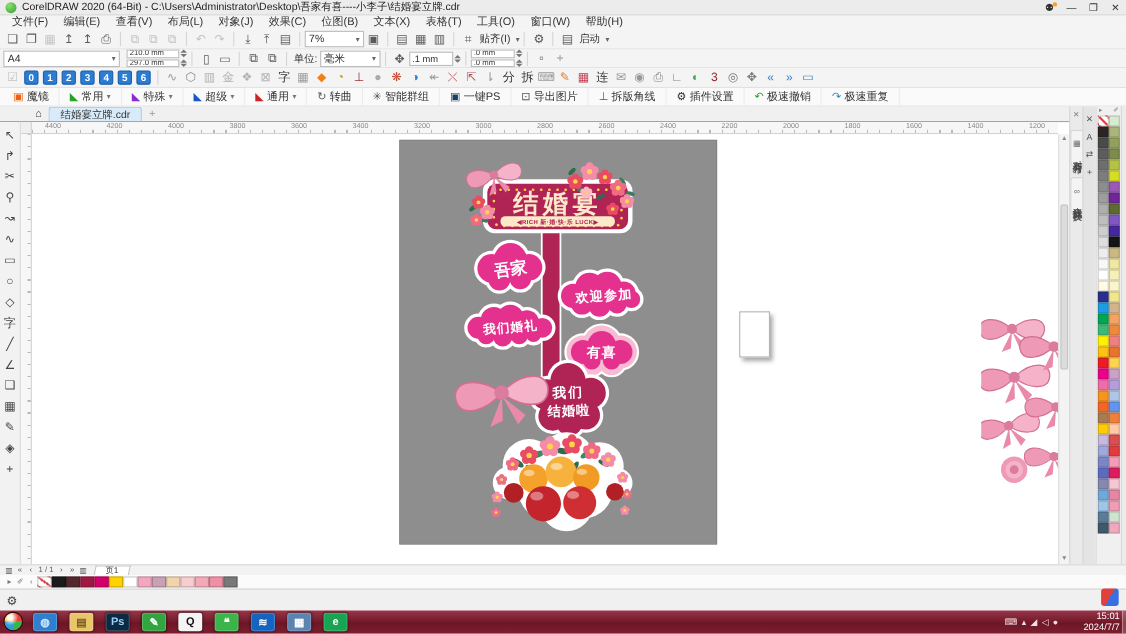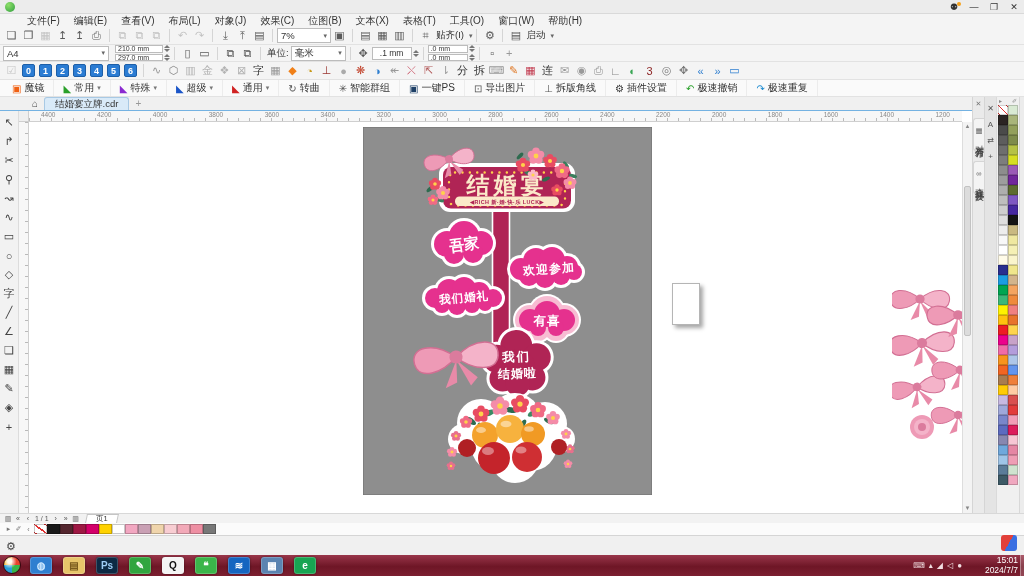--- a/index.html
+++ b/index.html
@@ -10,21 +10,21 @@
   
   #titlebar{top:0;height:14px;background:#ececec;border-bottom:1px solid #d9d9d9;display:flex;align-items:center;font-size:9.5px;color:#222;z-index:10}
   .corel-ic{width:10px;height:10px;margin:0 5px;border-radius:50%;background:radial-gradient(circle at 35% 30%,#8fe06a,#2e9e3e);flex:0 0 auto}
   #title-text{white-space:nowrap;overflow:hidden}
   #win-controls{margin-left:auto;display:flex;align-items:center}
   #win-controls span{width:20px;text-align:center;font-size:9px;color:#333}
   #user-ic{position:relative;color:#555}
   #user-ic:after{content:"";position:absolute;right:3px;top:0;width:4px;height:4px;border-radius:50%;background:#f6a21d}
 
   
-  #menubar{top:14px;height:13px;background:#f4f4f4;display:flex;align-items:flex-end;padding-left:20px;font-size:10px;color:#333}
+  #menubar{top:14px;height:13px;background:#f4f4f4;display:flex;align-items:flex-end;padding-left:4px;font-size:10px;color:#333}
   .menu-item{padding:0 7px;line-height:13px;white-space:nowrap}
 
   
   .tbar{display:flex;align-items:center;background:#f4f4f4;border-bottom:1px solid #e2e2e2;padding-left:3px}
   #toolbar1{top:27px;height:18px}
   #propbar{top:45px;height:17px}
   #macrobar{top:62px;height:18px}
   #pluginbar{top:80px;height:17px;background:#fafafa}
   .ic{width:17px;height:16px;display:inline-flex;align-items:center;justify-content:center;font-size:11px;color:#5a5a5a;flex:0 0 auto}
   .ic.dis{opacity:.32}
@@ -127,20 +127,21 @@
   #clock{position:absolute;right:6px;top:1px;text-align:right;font-size:8.5px;line-height:9.5px;color:#fff}
   #showdesk{position:absolute;right:0;top:0;width:4px;height:21px;background:rgba(255,255,255,.18);border-left:1px solid rgba(255,255,255,.35)}
 </style>
 </head>
 <body>
 
 <div id="app">
 
   <div id="titlebar" class="bar">
     <span class="corel-ic"></span>
+    <span id="title-text">CorelDRAW 2020 (64-Bit) - C:\Users\Administrator\Desktop\吾家有喜----小李子\结婚宴立牌.cdr</span>
     <div id="win-controls">
       <span id="user-ic">⚉</span>
       <span>—</span>
       <span>❐</span>
       <span>✕</span>
     </div>
   </div>
 
   <div id="menubar" class="bar">
 
@@ -238,21 +239,21 @@
         <span class="ic">⧉</span>
       </span>
     <span class="sep"></span>
     <span class="tool-label">单位:</span>
     <span class="combo" style="width:55px">
         <span>毫米</span>
         <span class="caret">▾</span>
       </span>
     <span class="sep"></span>
     <span class="ic">✥</span>
-    <input class="fld" style="width: 40px; text-align: center;" value=".1 mm">
+    <input class="fld" style="width: 40px;" value=".1 mm">
       <span class="spin">
         <i class="up"></i>
         <i class="dn"></i>
       </span>
     <span class="sep"></span>
     <span style="display:flex;flex-direction:column;gap:1px">
       <span style="display:flex;align-items:center">
           <input class="fld" style="width: 40px; height: 7.5px; font-size: 7px;" value=".0 mm">
           <span class="spin">
             <i class="up"></i>

